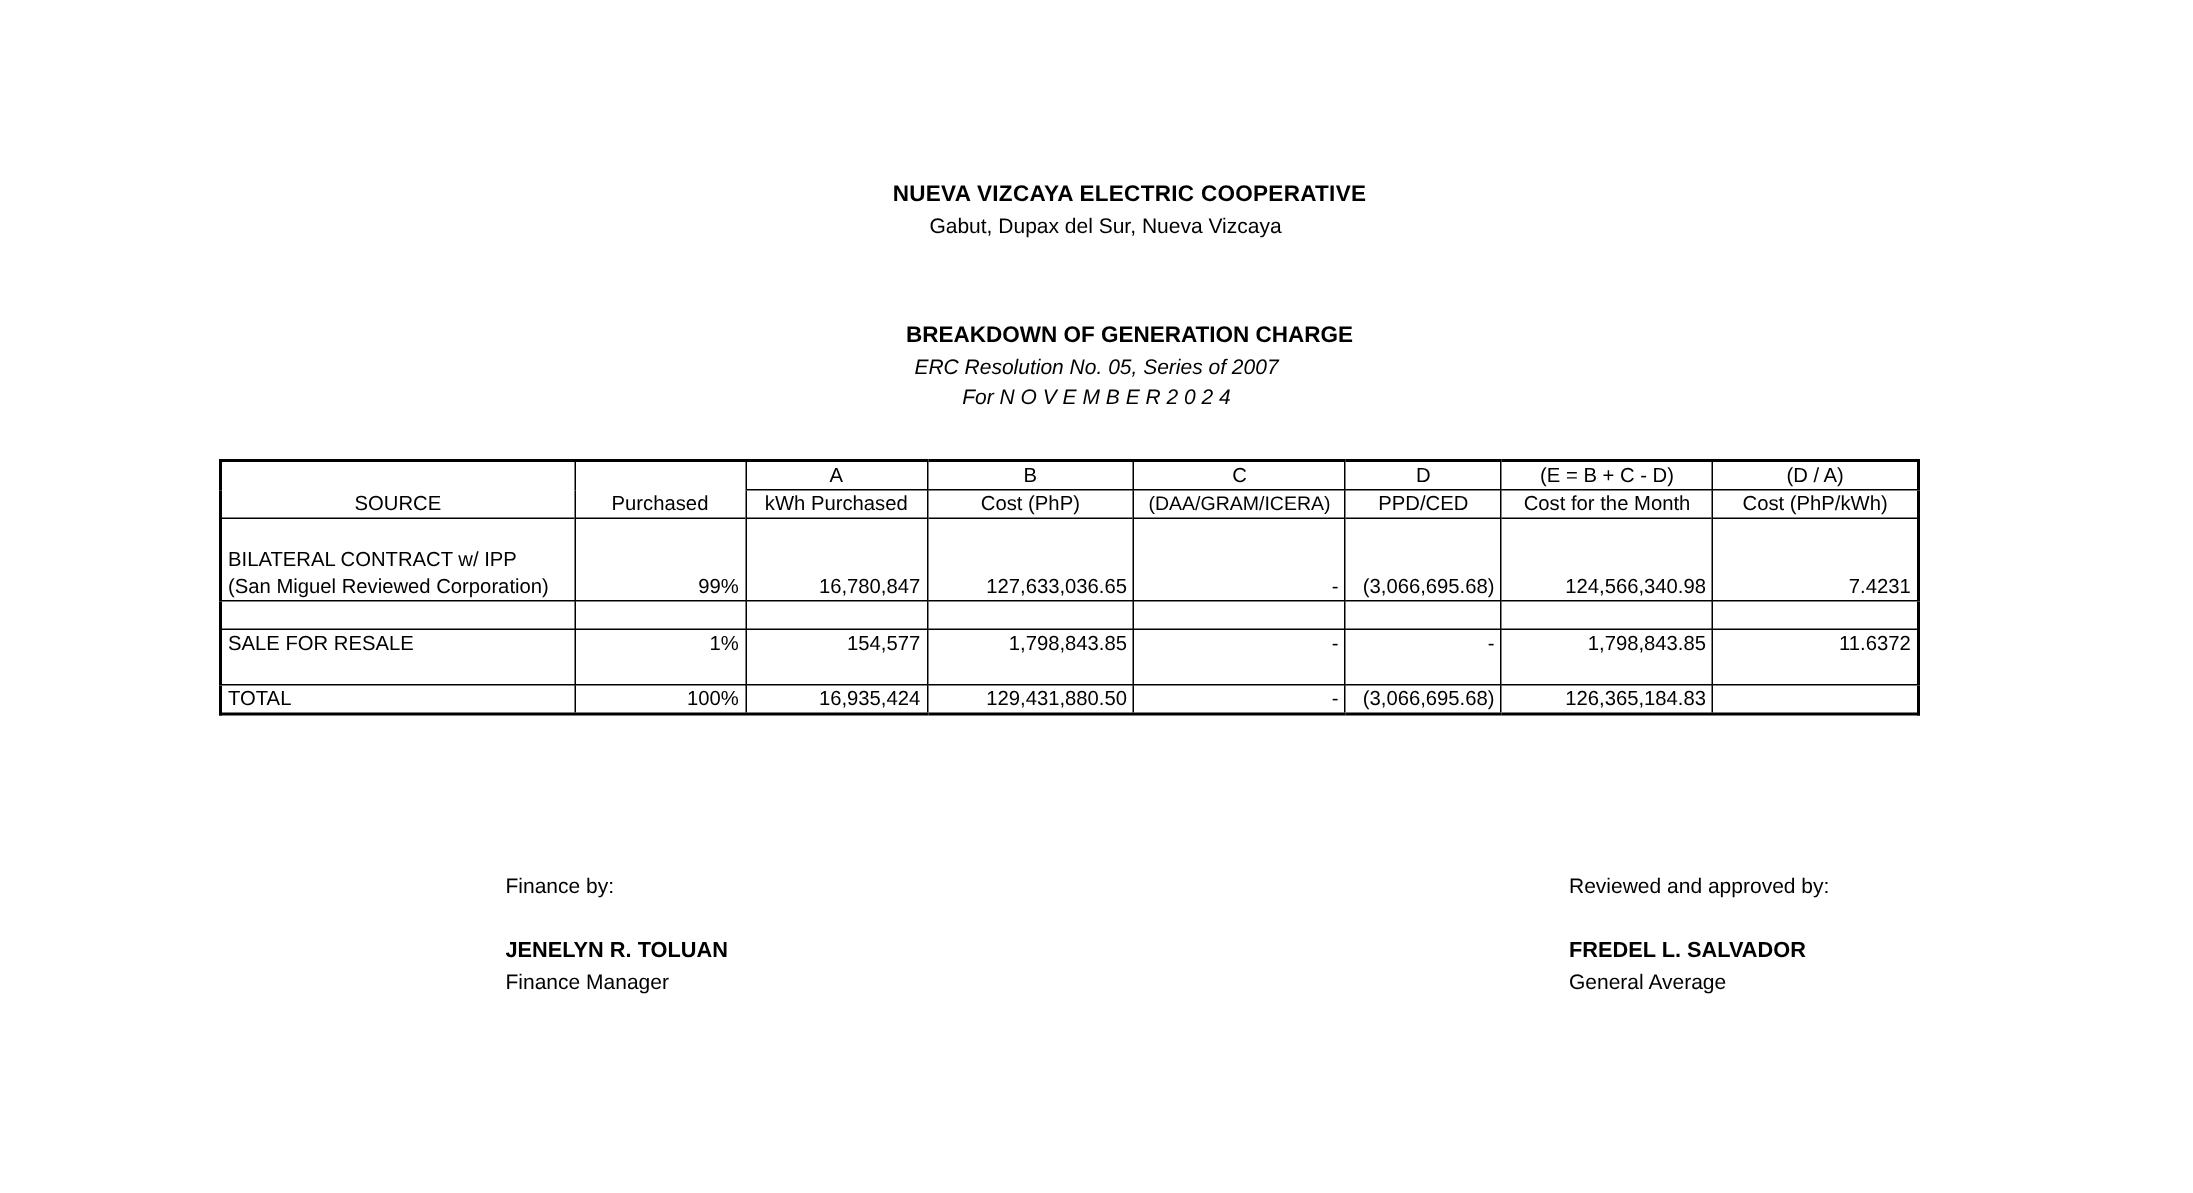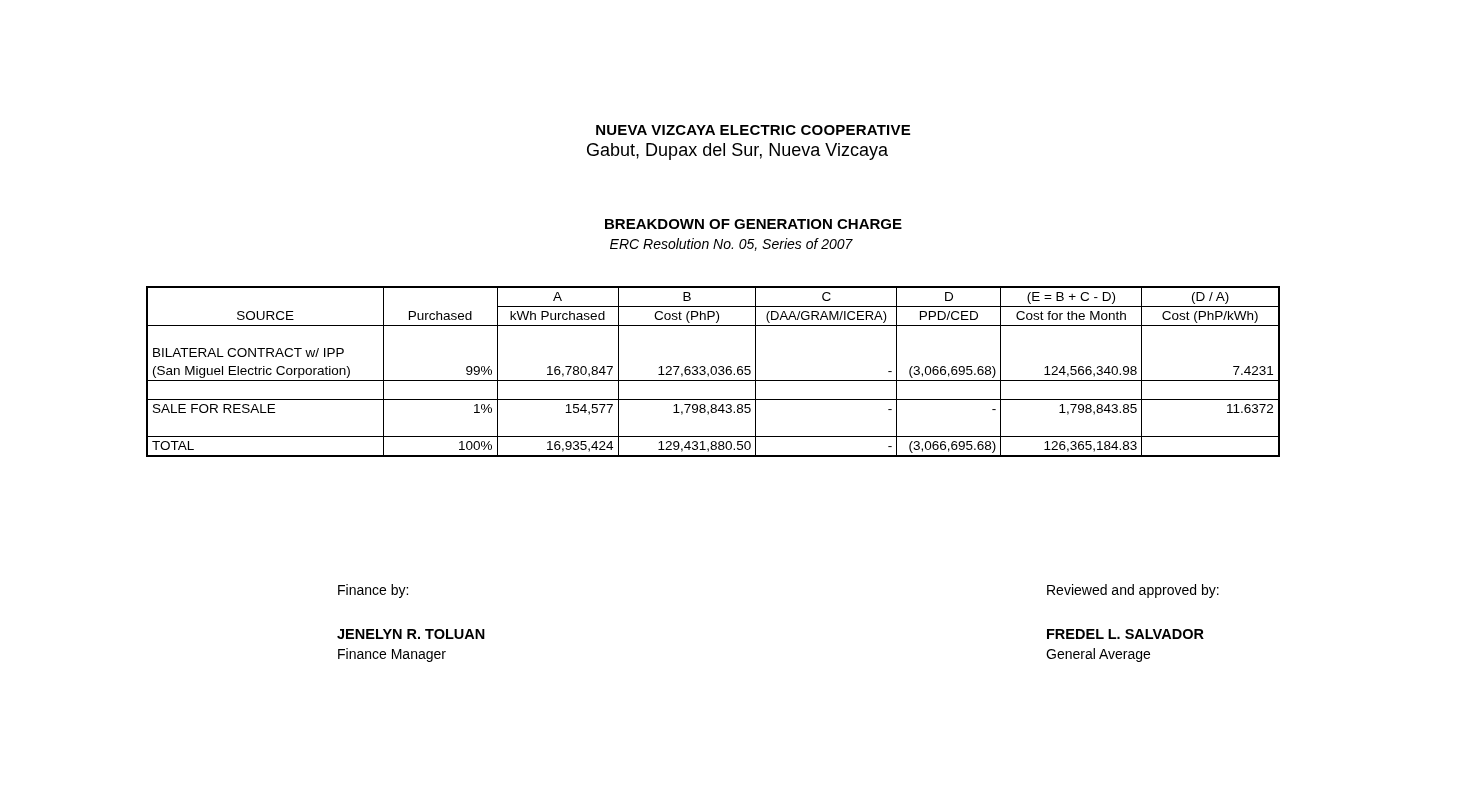--- a/index.html
+++ b/index.html
@@ -21,21 +21,21 @@
     margin-top: 120px;
   }
   .org-name {
     font-size: 15px;
     font-weight: bold;
     letter-spacing: 0.2px;
     line-height: 20px;
     padding-left: 44px;
   }
   .org-address {
-    font-size: 18px;
+    font-size: 14px;
     line-height: 20px;
     margin-top: 0px;
     padding-left: 12px;
   }
 
   .title-block {
     text-align: center;
     margin-top: 54px;
   }
   .doc-title {
@@ -117,20 +117,21 @@
 <body>
 
 <div class="header-block">
   <div class="org-name">NUEVA VIZCAYA ELECTRIC COOPERATIVE</div>
   <div class="org-address">Gabut, Dupax del Sur, Nueva Vizcaya</div>
 </div>
 
 <div class="title-block">
   <div class="doc-title">BREAKDOWN OF GENERATION CHARGE</div>
   <div class="doc-subtitle">ERC Resolution No. 05, Series of 2007</div>
+  <div class="doc-period">For  N O V E M B E R   2 0 2 4</div>
 </div>
 
 <div class="table-wrap">
   <table class="gen">
     <colgroup>
       <col class="colw-source">
       <col class="colw-pct">
       <col class="colw-kwh">
       <col class="colw-basic">
       <col class="colw-other">
@@ -179,21 +180,21 @@
       <td style="border-top:none;border-bottom:none;"></td>
       <td style="border-top:none;border-bottom:none;"></td>
       <td style="border-top:none;border-bottom:none;"></td>
       <td style="border-top:none;border-bottom:none;"></td>
       <td style="border-top:none;border-bottom:none;"></td>
       <td style="border-top:none;border-bottom:none;"></td>
       <td class="nb-right" style="border-top:none;border-bottom:none;"></td>
     </tr>
 
     <tr class="row-tall">
-      <td class="l nb-left" style="border-top:none;">(San Miguel Electric Corporation)</td>
+      <td class="l nb-left" style="border-top:none;">(San Miguel Reviewed Corporation)</td>
       <td class="r" style="border-top:none;">99%</td>
       <td class="r" style="border-top:none;">16,780,847</td>
       <td class="r" style="border-top:none;">127,633,036.65</td>
       <td class="r" style="border-top:none;">-</td>
       <td class="r" style="border-top:none;">(3,066,695.68)</td>
       <td class="r" style="border-top:none;">124,566,340.98</td>
       <td class="r nb-right" style="border-top:none;">7.4231</td>
     </tr>
 
     <tr class="spacer-row">

